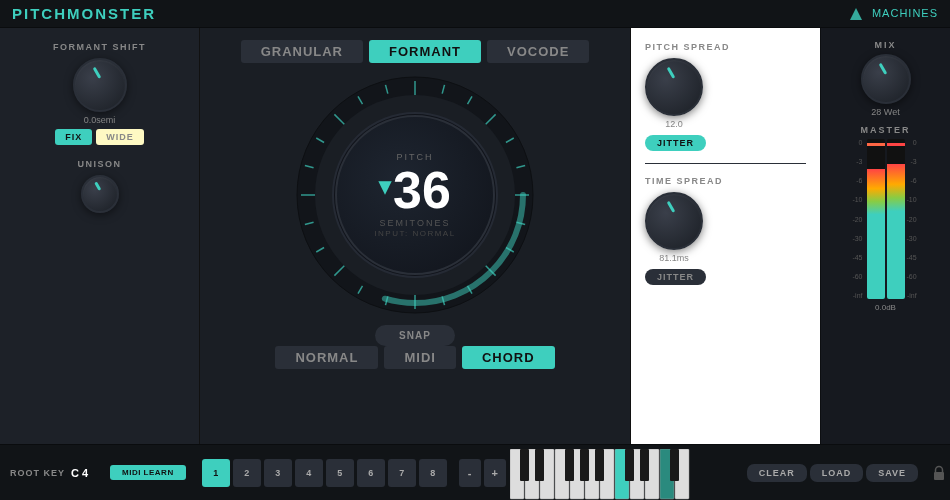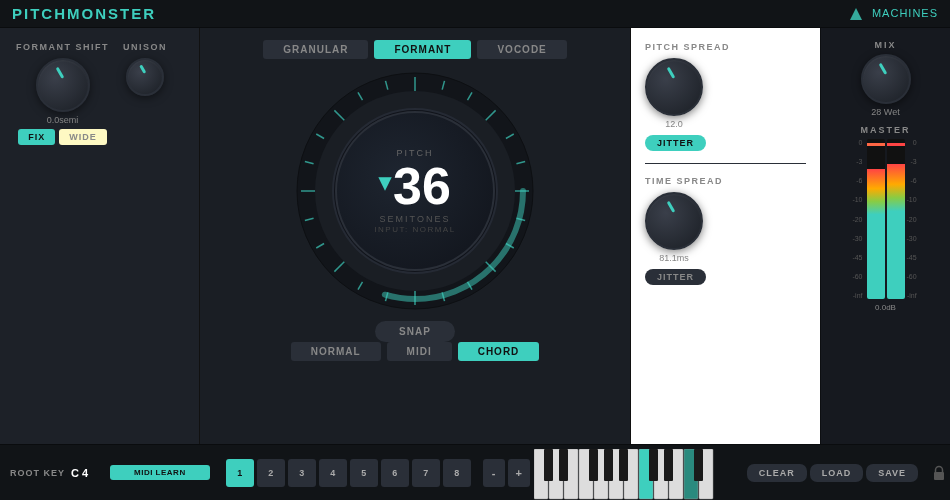--- a/index.html
+++ b/index.html
@@ -42,21 +42,21 @@
       height: calc(500px - 28px - 56px);
     }
 
     
     .left-panel {
       width: 200px;
       background: #1d2128;
       border-right: 1px solid #111;
       padding: 14px 16px;
       display: flex;
-      flex-direction: row;
+      flex-direction: column;
       gap: 14px;
     }
 
     .section-label {
       font-size: 9px;
       font-weight: bold;
       letter-spacing: 1.5px;
       color: #888;
       text-align: center;
       margin-bottom: 6px;
@@ -180,21 +180,21 @@
 
     
     .mode-tabs {
       display: flex;
       gap: 6px;
       margin-bottom: 12px;
     }
     .mode-tab {
       padding: 4px 20px;
       border-radius: 3px;
-      font-size: 10px;
+      font-size: 13px;
       font-weight: bold;
       letter-spacing: 1px;
       cursor: pointer;
       border: none;
     }
     .mode-tab.active {
       background: #3ecfbe;
       color: #111;
     }
     .mode-tab.inactive {
@@ -426,21 +426,21 @@
       font-weight: bold;
       letter-spacing: 1px;
       color: #888;
     }
     .root-key-value {
       font-size: 11px;
       font-weight: bold;
       color: #fff;
     }
     .midi-learn-btn {
-      padding: 3px 24px;
+      padding: 3px 12px;
       border-radius: 3px;
       background: #3ecfbe;
       color: #111;
       font-size: 8px;
       font-weight: bold;
       letter-spacing: 0.5px;
       cursor: pointer;
       border: none;
     }
 

